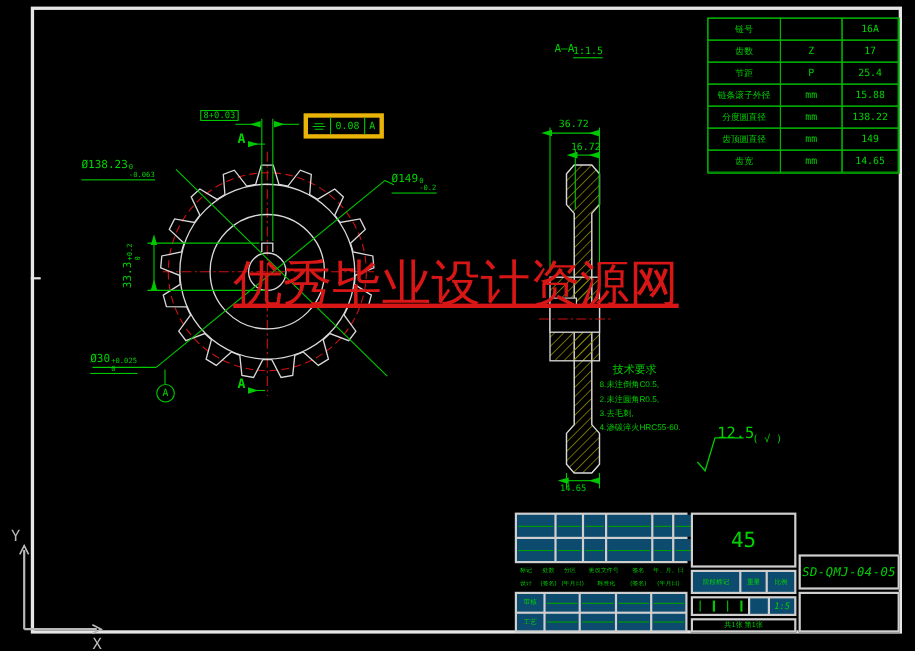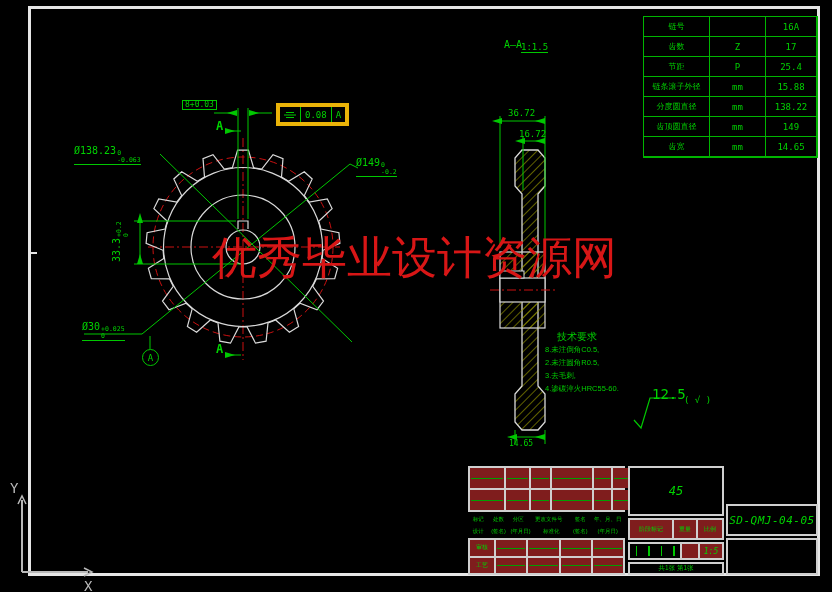--- a/index.html
+++ b/index.html
@@ -30,21 +30,21 @@
               justify-content:center;font-size:8px;color:#00d200;white-space:nowrap;overflow:hidden;}
   #ptable .val{font-family:"DejaVu Sans Mono",monospace;font-size:9px;}
   
   .note{color:#00cf00;font-size:7.5px;line-height:13px;white-space:nowrap;}
   
   .wm{color:#d81616;font-family:"DejaVu Serif",serif;white-space:nowrap;}
   
   #tblock{left:468px;top:466px;width:350px;height:109px;}
   .tb{position:absolute;border:2px solid #cfcfcf;background:#000;box-sizing:border-box;}
   .tbgrid{position:absolute;background:#cfcfcf;display:grid;gap:2px;padding:2px;box-sizing:border-box;}
-  .rc{background:#7f1d1d;position:relative;}
+  .rc{background:#0c4a6e;position:relative;}
   .rc.mid::after{content:"";position:absolute;left:1px;right:1px;top:50%;border-top:1px solid #00a000;}
   .lblrow{position:absolute;display:grid;align-items:center;}
   .lbl{color:#00c800;font-size:5.5px;line-height:6px;text-align:center;white-space:nowrap;overflow:hidden;}
   .tbtext{display:flex;align-items:center;justify-content:center;color:#00d200;}
   .ticks{display:flex;align-items:center;justify-content:space-around;background:#000;}
   .ticks i{display:block;width:1.5px;height:10px;background:#00c800;}
 </style>
 </head>
 <body>
 
@@ -180,21 +180,21 @@
     <div class="note" style="font-size:10px;margin-left:12px;">技术要求</div>
     <div class="note">8.未注倒角C0.5,</div>
     <div class="note">2.未注圆角R0.5,</div>
     <div class="note">3.去毛刺,</div>
     <div class="note">4.渗碳淬火HRC55-60.</div>
   </div>
 
   <div class="abs dim small" style="left:652px;top:390px;font-size:14px;">12.5</div>
   <div class="abs dim small" style="left:684px;top:396px;font-size:9px;">( √ )</div>
 
-  <div class="abs wm" style="left:212px;top:228px;font-size:45px;">优秀毕业设计资源网</div>
+  <div class="abs wm" style="left:212px;top:228px;font-size:45px;text-decoration:underline;">优秀毕业设计资源网</div>
 
   <div class="abs" id="ptable">
     <div class="pt">链号</div>
     <div class="pt"></div>
     <div class="pt val">16A</div>
     <div class="pt">齿数</div>
     <div class="pt val">Z</div>
     <div class="pt val">17</div>
     <div class="pt">节距</div>
     <div class="pt val">P</div>
@@ -254,21 +254,21 @@
         <div class="rc mid"></div>
         <div class="rc mid"></div>
         <div class="rc mid"></div>
       <div class="rc tbtext" style="font-size:6px;">工艺</div>
       <div class="rc mid"></div>
         <div class="rc mid"></div>
         <div class="rc mid"></div>
         <div class="rc mid"></div>
     </div>
 
-    <div class="tb tbtext mono" style="left:160px;top:0;width:96px;height:50px;font-size:12px;font-style:italic;">45</div>
+    <div class="tb tbtext mono" style="left:160px;top:0;width:96px;height:50px;font-size:19px;">45</div>
 
     <div class="tbgrid" style="left:160px;top:52px;width:96px;height:22px;grid-template-columns:42px 22px 1fr;">
       <div class="rc tbtext" style="font-size:6px;">阶段标记</div>
       <div class="rc tbtext" style="font-size:6px;">重量</div>
       <div class="rc tbtext" style="font-size:6px;">比例</div>
     </div>
 
     <div class="tbgrid" style="left:160px;top:76px;width:96px;height:18px;grid-template-columns:50px 16px 1fr;">
       <div class="rc ticks">
           <i></i>

